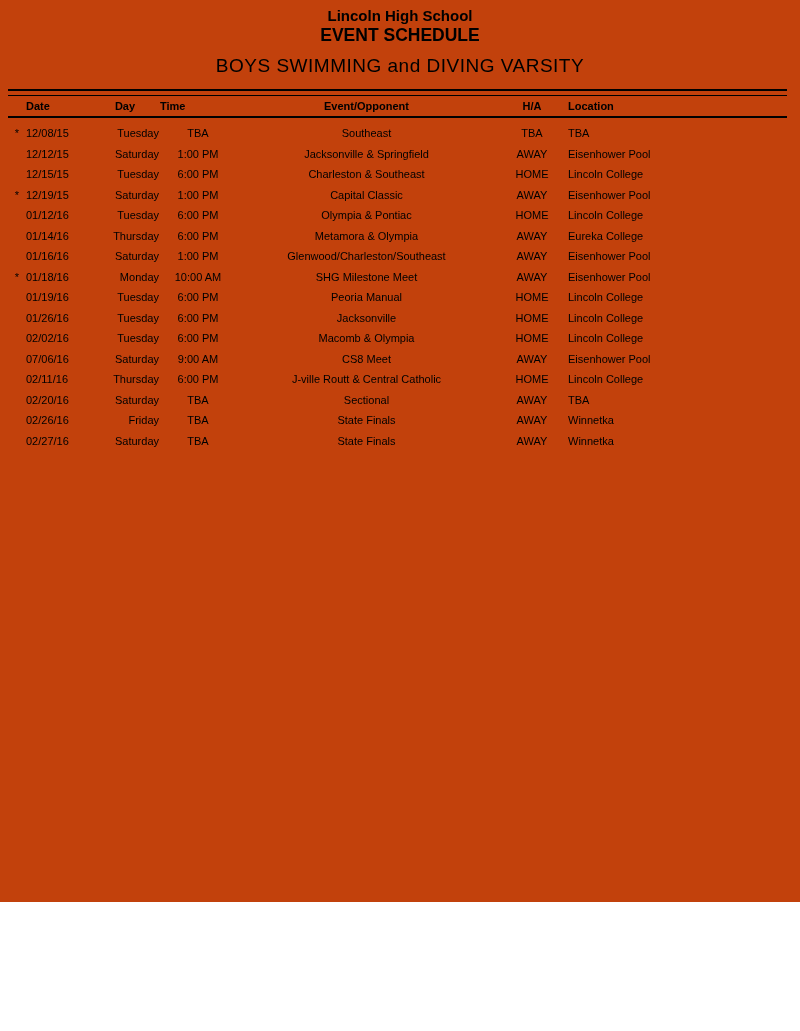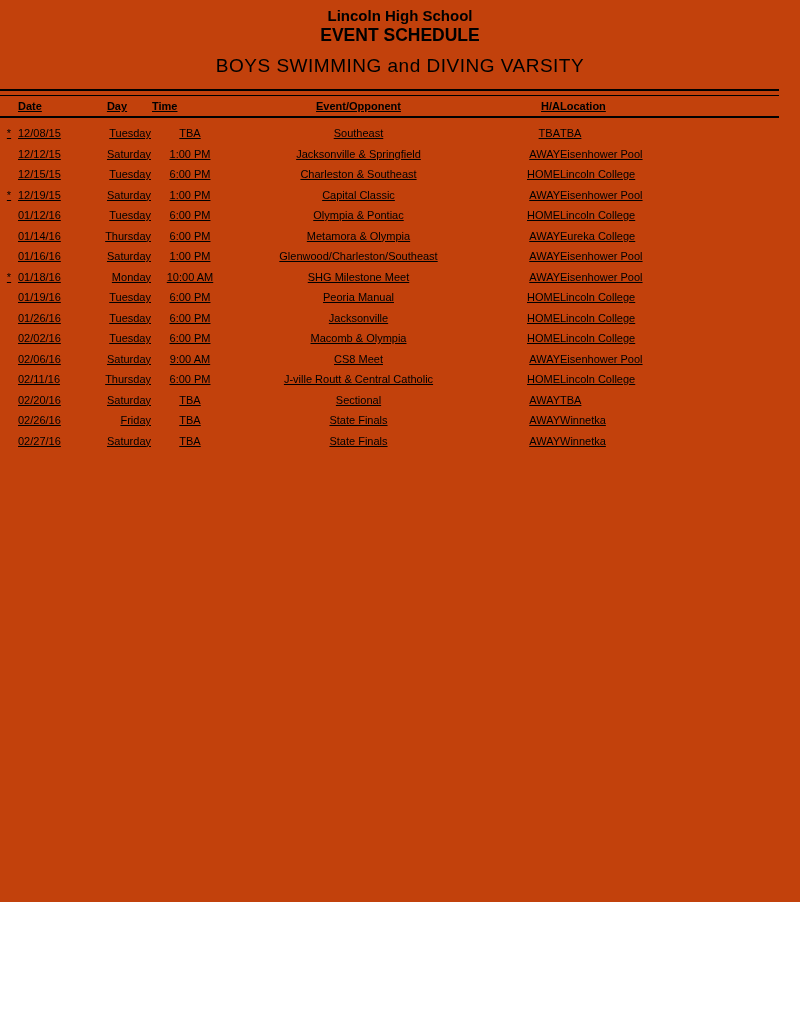--- a/index.html
+++ b/index.html
@@ -43,23 +43,22 @@
     font-weight: normal;
     line-height: 23px;
     margin: 8px 0 0 0;
     letter-spacing: 0.5px;
   }
 
   
   .schedule {
     position: absolute;
     top: 89px;
-    left: 0;
+    left: 8px;
     width: 779px;
-    text-decoration: underline;
   }
   .rule-thick {
     height: 2px;
     background: #000000;
   }
   .rule-gap {
     height: 4px;
   }
   .rule-thin {
     height: 1px;
@@ -94,21 +93,21 @@
     overflow: visible;
   }
   
   .c-star  { text-align: center; }
   .c-date  { text-align: left;  padding-left: 3px; }
   td.c-day { text-align: right;  padding-left: 1px; }
   th.c-day { text-align: center; }
   td.c-time{ text-align: center; }
   th.c-time{ text-align: left;  padding-left: 1px; }
   .c-event { text-align: center;  padding-left: 12px; }
-  .c-ha    { text-align: right; }
+  .c-ha    { text-align: center; }
   .c-loc   { text-align: left;  padding-left: 24px; }
 
   
   .doc-footer {
     position: absolute;
     left: 12px;
     top: 1008px;
     width: 779px;
   }
   .footer-rule {
@@ -253,21 +252,21 @@
             <td class="c-star"></td>
             <td class="c-date">02/02/16</td>
             <td class="c-day">Tuesday</td>
             <td class="c-time">6:00 PM</td>
             <td class="c-event">Macomb &amp; Olympia</td>
             <td class="c-ha">HOME</td>
             <td class="c-loc">Lincoln College</td>
           </tr>
           <tr>
             <td class="c-star"></td>
-            <td class="c-date">02/06/16</td>
+            <td class="c-date">07/06/16</td>
             <td class="c-day">Saturday</td>
             <td class="c-time">9:00 AM</td>
             <td class="c-event">CS8 Meet</td>
             <td class="c-ha">AWAY</td>
             <td class="c-loc">Eisenhower Pool</td>
           </tr>
           <tr>
             <td class="c-star"></td>
             <td class="c-date">02/11/16</td>
             <td class="c-day">Thursday</td>

